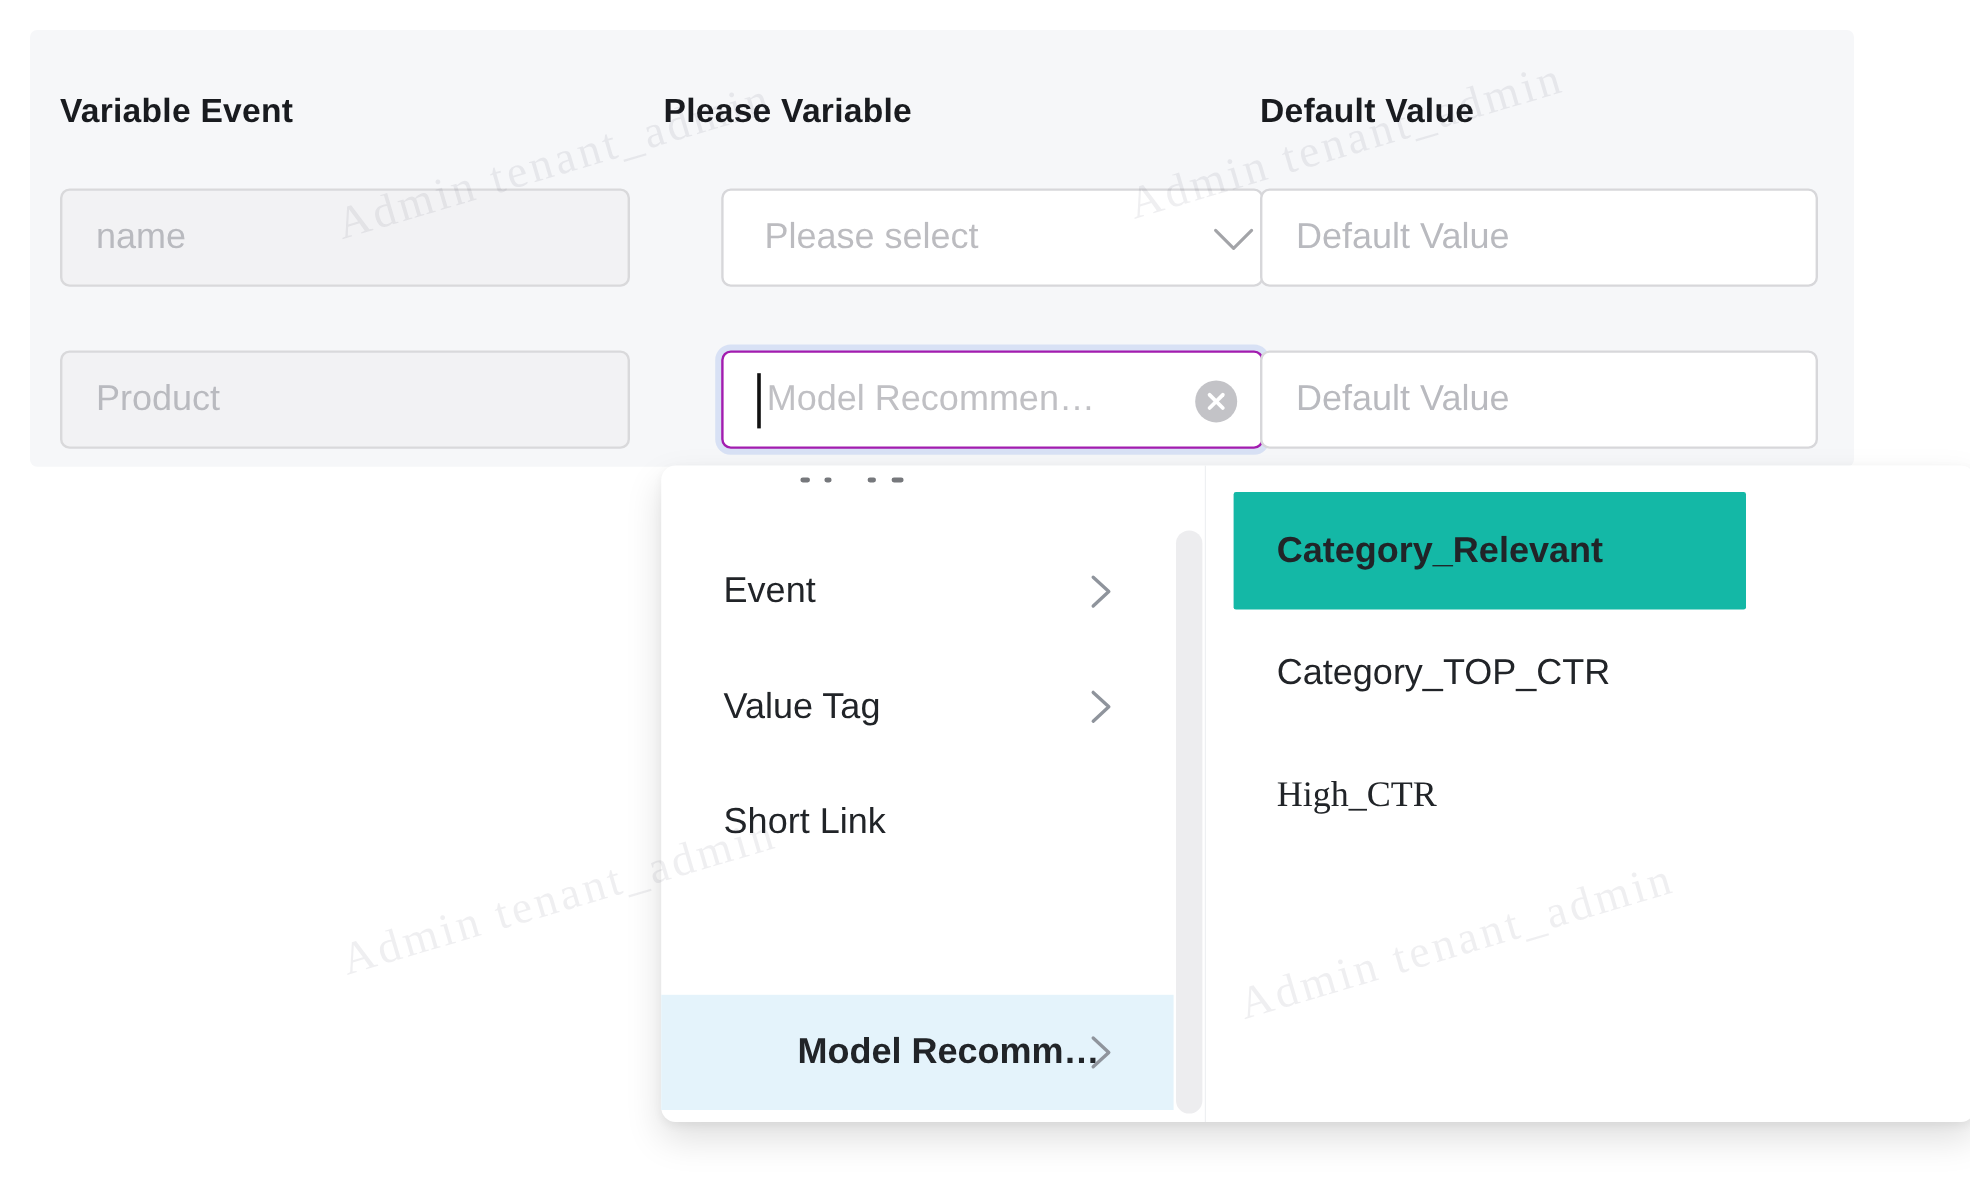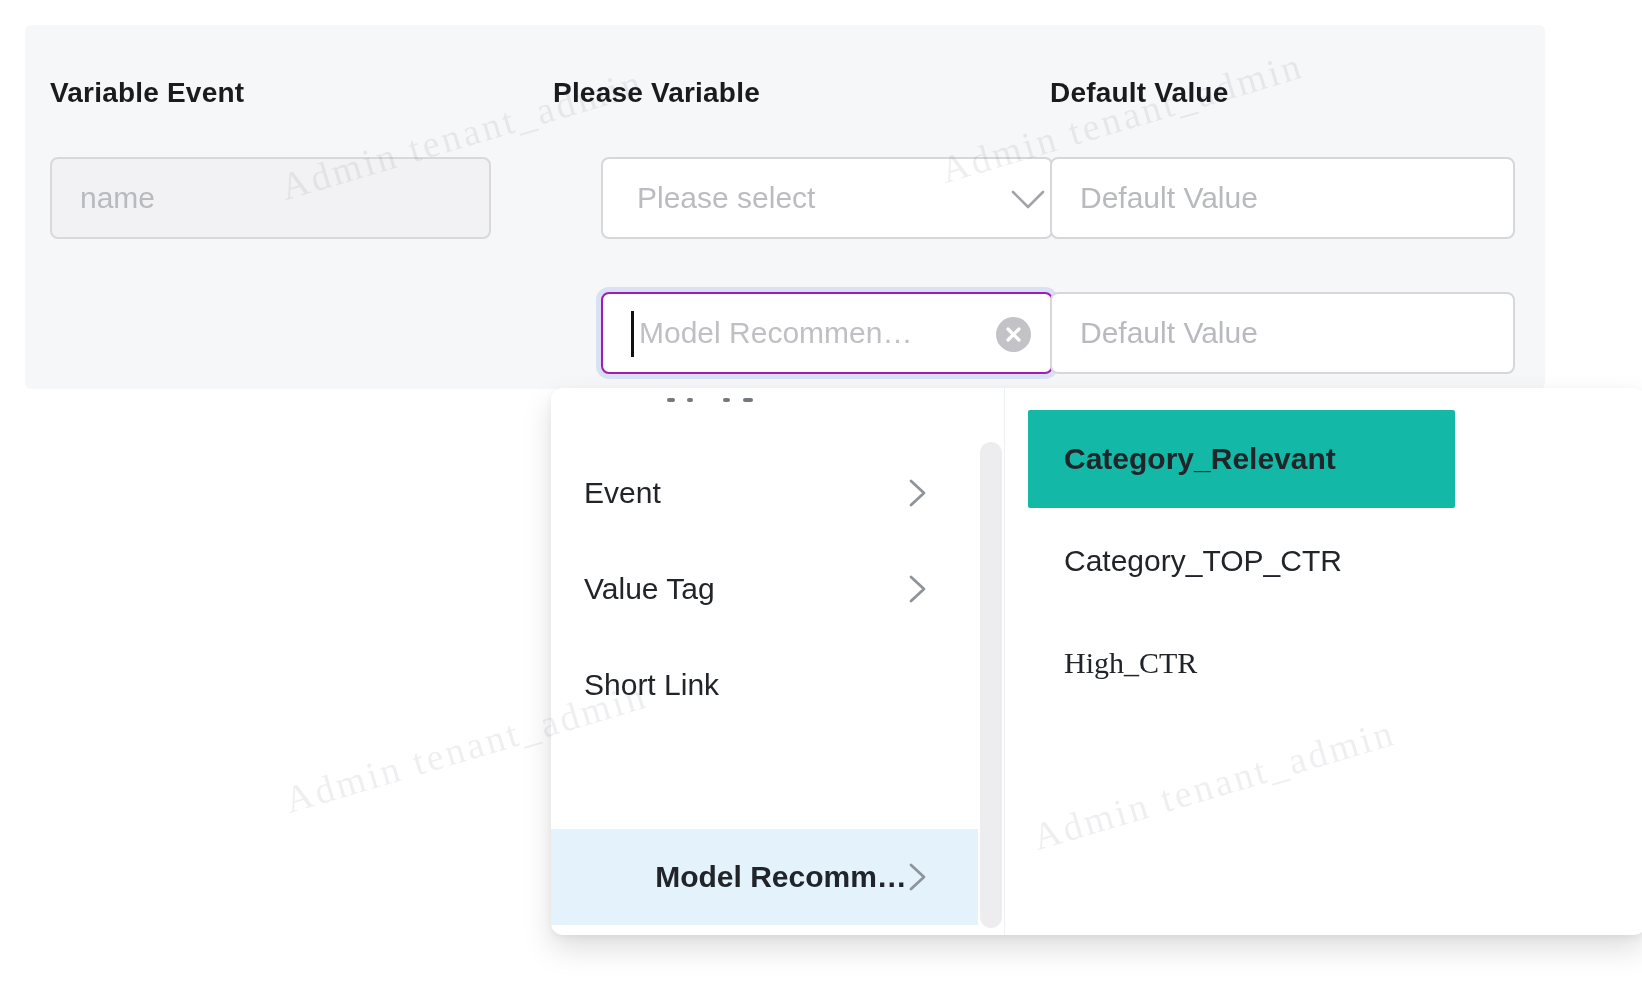--- a/index.html
+++ b/index.html
@@ -14,21 +14,21 @@
                 color:#191b1f; letter-spacing:.2px; }
   .h1 { left:25px; } .h2 { left:528px; } .h3 { left:1025px; }
 
   .fld { position:absolute; height:82px; border-radius:8px; font-size:30px; }
   input.fld { padding:0 28px; color:#5a5a5e; outline:none; }
   input.fld::placeholder { color:#b9babf; opacity:1; }
   .fld-disabled { background:#f2f2f4; border:2px solid #d9d9db; }
   .fld-white    { background:#ffffff; border:2px solid #d7d7da; }
 
   .r1 { top:132px; } .r2 { top:267px; }
-  .c1 { left:25px;  width:441px; }
+  .c1 { left:25px;  width:475px; }
   .c2 { left:528px; width:452px; }
   .c3 { left:1025px; width:465px; }
 
   .select { display:flex; align-items:center; cursor:pointer; position:absolute;margin-left:48px; }
   .select .ph { color:#bcbcc0; padding-left:34px; }
   .caret-down { position:absolute; left:408px; top:31px; }
 
   .select-focused { background:#ffffff; border:2px solid #a21caf;
                     box-shadow:0 0 0 5px rgba(74,121,227,0.17); }
   .text-cursor { position:absolute; left:28px; top:17px; width:3px; height:46px;
@@ -39,21 +39,21 @@
                align-items:center; justify-content:center; cursor:pointer; }
 
   
   .cascader { position:absolute; left:551px; top:388px; width:1095px; height:547px;
               background:#ffffff; border-radius:12px; z-index:3;
               box-shadow:0 14px 30px rgba(0,0,0,0.13), 0 3px 8px rgba(0,0,0,0.05); }
   .menu-divider { position:absolute; left:453px; top:0; width:1px; height:547px;
                   background:#eef0f2; }
 
   .m1-item { position:absolute; left:0; width:427px; height:96px;
-             display:flex; align-items:center; padding-left:33px;
+             display:flex; align-items:center; padding-left:52px;
              font-size:30px; color:#212428; cursor:pointer; }
   .m1-0 { top:57px; } .m1-1 { top:153px; } .m1-2 { top:249px; }
   .m1-3 { top:345px; } .m1-4 { top:441px; }
   .m1-active { background:#e4f3fb; font-weight:600;justify-content:center; }
   .expand-icon { position:absolute; left:356px; top:50%; transform:translateY(-50%); }
 
   .clipped-row { position:absolute; left:0; top:0; width:427px; height:18px; overflow:hidden; }
   .glyph-dash { position:absolute; top:10px; height:4px; background:#76787c; border-radius:2px; }
   .gd1 { left:116px; width:8px; } .gd2 { left:136px; width:6px; }
   .gd3 { left:172px; width:7px; } .gd4 { left:192px; width:10px; }
@@ -98,20 +98,21 @@
       <span class="ph">Please select</span>
       <span class="caret-down">
         <svg width="34" height="20" viewBox="0 0 34 20">
           <polyline points="2,2 17,17 32,2" fill="none" stroke="#a3a4a8" stroke-width="2.6" stroke-linecap="round" stroke-linejoin="round"></polyline>
         </svg>
       </span>
     </div>
 
     <input class="fld fld-white r1 c3" placeholder="Default Value" style="">
 
+    <input class="fld fld-disabled r2 c1" disabled="" placeholder="Product" style="">
 
     <div class="fld select select-focused r2 c2">
       <span class="text-cursor"></span>
       <span class="select-value">Model Recommen…</span>
       <span class="clear-btn">
         <svg width="17" height="17" viewBox="0 0 17 17">
           <line x1="3" y1="3" x2="14" y2="14" stroke="#ffffff" stroke-width="3.2" stroke-linecap="round"></line>
           <line x1="14" y1="3" x2="3" y2="14" stroke="#ffffff" stroke-width="3.2" stroke-linecap="round"></line>
         </svg>
       </span>

